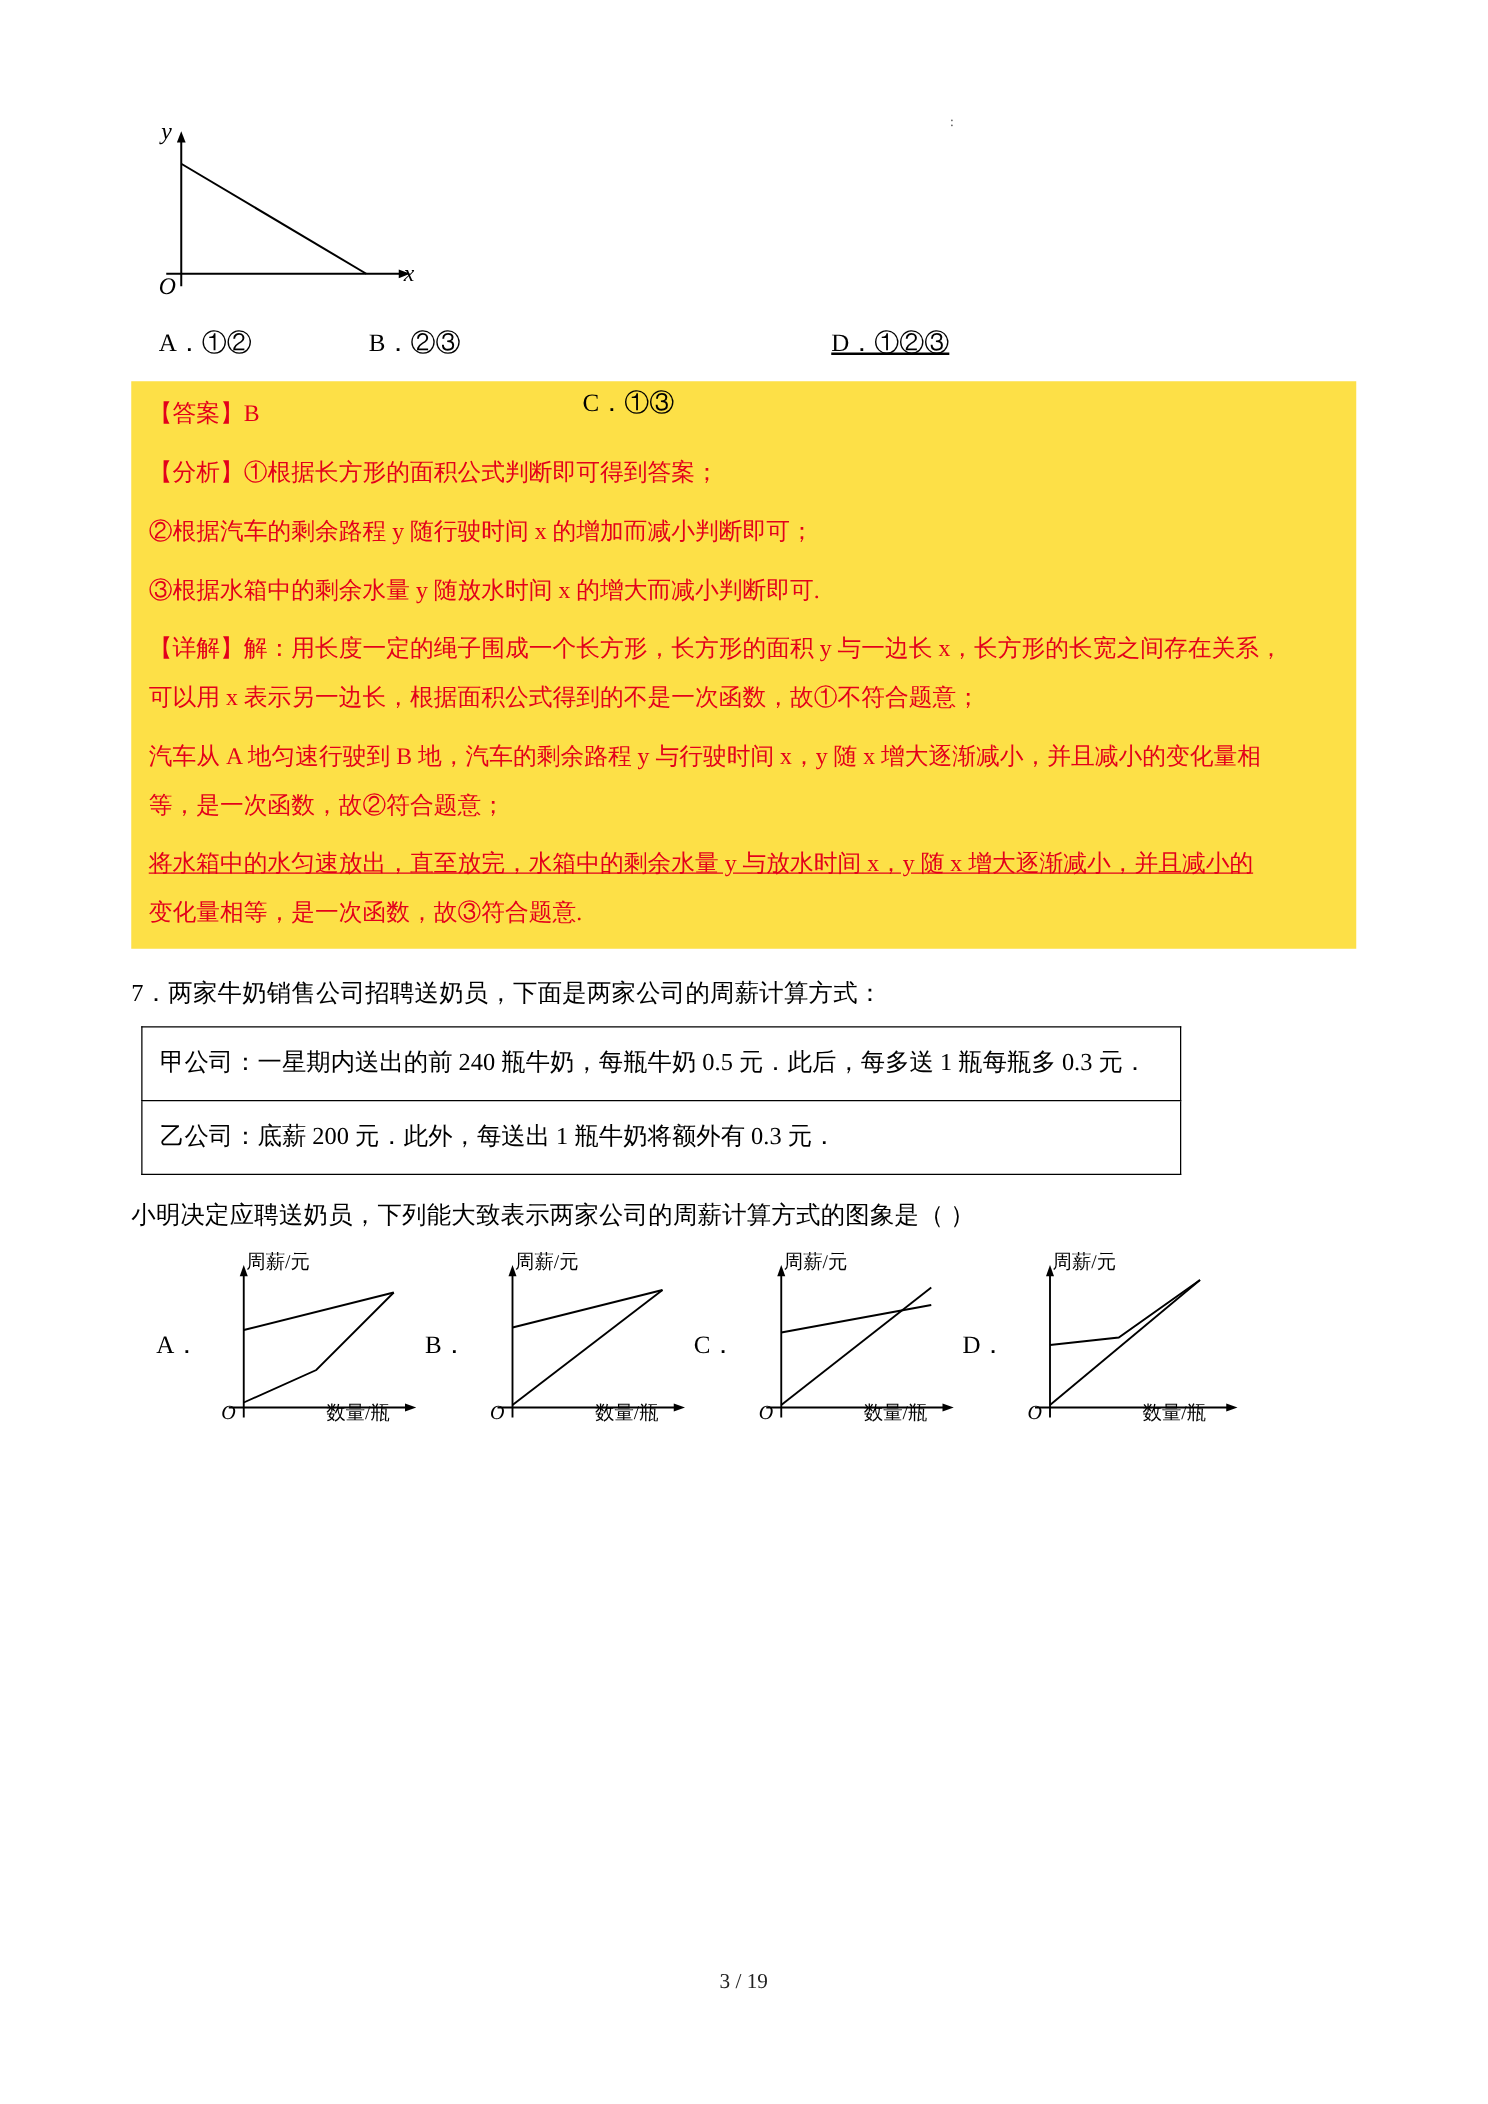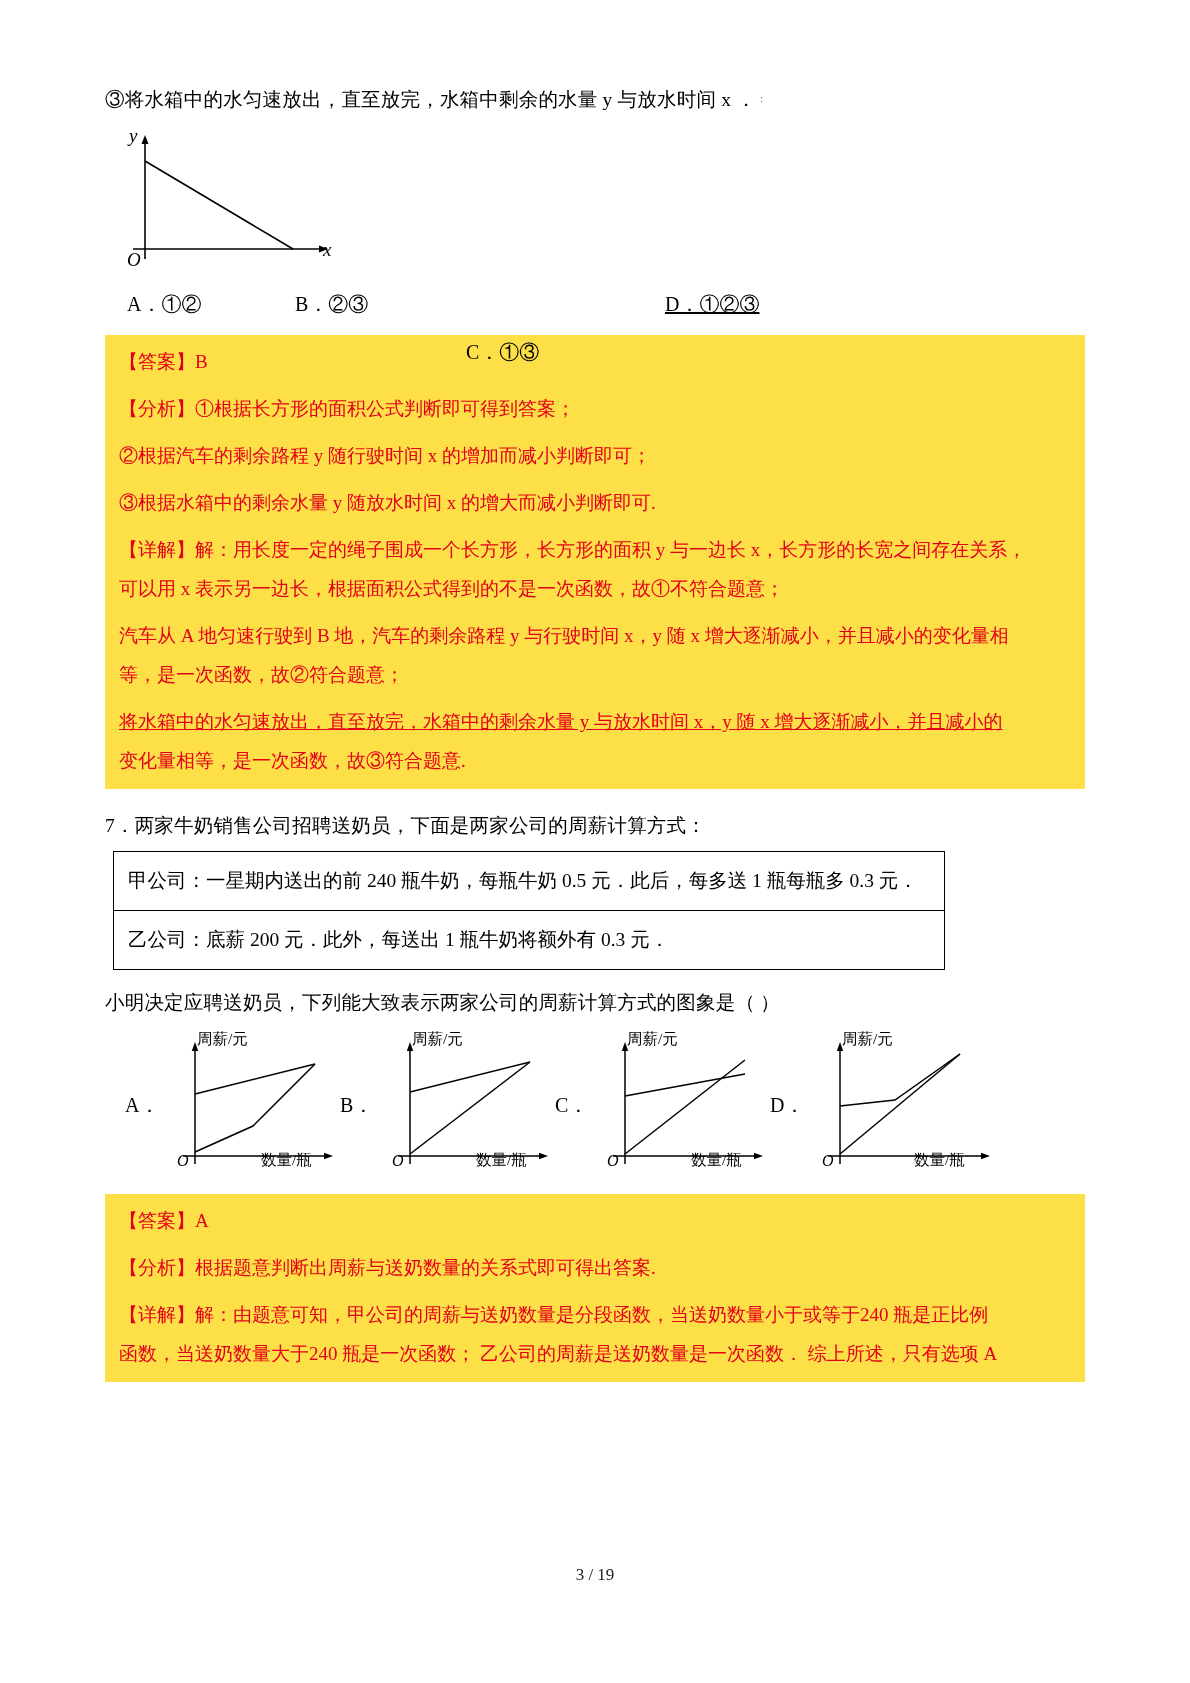--- a/index.html
+++ b/index.html
@@ -83,36 +83,35 @@
   .optitem{position:absolute;top:0;}
   .optlabel{
     position:absolute;
     left:0;top:58px;
     font-size:20px;
   }
   .optsvg{position:absolute;left:30px;top:0;}
   .footer{
     position:absolute;
     left:0;right:0;
-    bottom:98px;
+    bottom:88px;
     text-align:center;
     font-size:17px;
     color:#222;
   }
 </style>
 </head>
 <body>
 
 <div class="page">
 
   <div class="tiny-colon">:</div>
 
   <div class="content">
 
-    <p class="line">③将水箱中的水匀速放出，直至放完，水箱中剩余的水量 y 与放水时间 x ．</p>
 
     <div class="graph1">
       <svg width="250" height="140" viewBox="0 0 250 140">
 
         <line x1="30" y1="130" x2="30" y2="14" stroke="#000" stroke-width="1.6"></line>
         <polygon points="30,6 26.5,15 33.5,15" fill="#000"></polygon>
 
         <line x1="18" y1="120" x2="205" y2="120" stroke="#000" stroke-width="1.6"></line>
         <polygon points="213,120 204,116.5 204,123.5" fill="#000"></polygon>
 
@@ -231,23 +230,17 @@
             <line x1="30" y1="120" x2="150" y2="20" stroke="#000" stroke-width="1.5"></line>
           </svg>
           <span style="position:absolute;left:32px;top:-5px;font-size:15.5px;">周薪/元</span>
           <span style="position:absolute;left:104px;top:116px;font-size:15.5px;">数量/瓶</span>
           <span style="position:absolute;left:12px;top:118px;font-size:16px;font-style:italic;">O</span>
         </div>
       </div>
 
     </div>
 
-    <div class="redblock" style="margin-top:10px;">
-      <p>【答案】A</p>
-      <p>【分析】根据题意判断出周薪与送奶数量的关系式即可得出答案.</p>
-      <p style="margin-bottom:6px;">【详解】解：由题意可知，甲公司的周薪与送奶数量是分段函数，当送奶数量小于或等于240 瓶是正比例</p>
-      <p>函数，当送奶数量大于240 瓶是一次函数；  乙公司的周薪是送奶数量是一次函数．  综上所述，只有选项 A</p>
-    </div>
 
   </div>
 
   <div class="footer">3 / 19</div>
 </div>
 
 </body></html>

